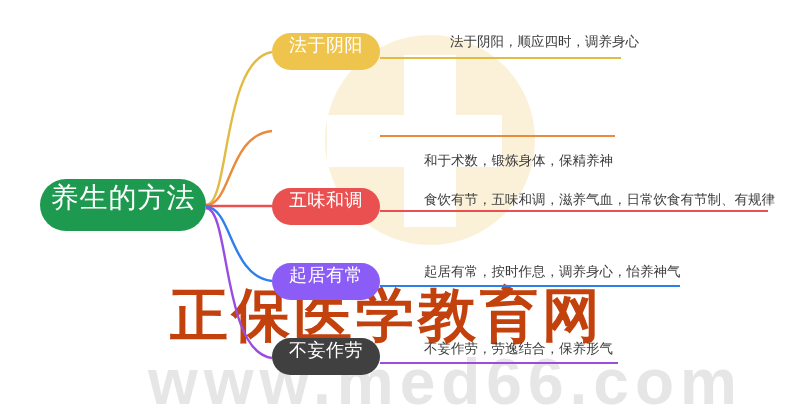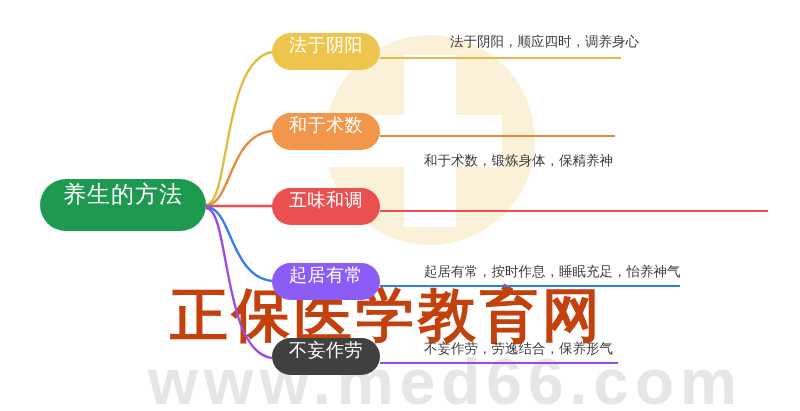--- a/index.html
+++ b/index.html
@@ -90,21 +90,21 @@
     font-weight: normal;
     box-sizing: border-box;
     white-space: nowrap;
   }
   .root-node {
     left: 40px;
     top: 179px;
     width: 166px;
     height: 52px;
     border-radius: 26px;
-    font-size: 23px;
+    font-size: 28px;
     letter-spacing: 1px;
   }
   .branch-node {
     width: 108px;
     height: 37px;
     border-radius: 19px;
     font-size: 18px;
     letter-spacing: 0.5px;
     left: 272px;
   }
@@ -159,31 +159,29 @@
     <line x1="380" y1="363" x2="618" y2="363" stroke="#9b4ce0" stroke-width="2"></line>
   </svg>
 
   <div class="node root-node" style="background:#1e9a50">
     <span>养生的方法</span>
   </div>
 
   <div class="node branch-node b0" style="background:#efc44c">
     <span>法于阴阳</span>
   </div>
-  <div class="node branch-node b1" style="background:#f1964a">
-    <span>和于术数</span>
-  </div>
   <div class="node branch-node b2" style="background:#e9504f">
     <span>五味和调</span>
   </div>
   <div class="node branch-node b3" style="background:#8b5cf6">
     <span>起居有常</span>
   </div>
   <div class="node branch-node b4" style="background:#404040">
     <span>不妄作劳</span>
   </div>
 
   <div class="leaf-text t0">法于阴阳，顺应四时，调养身心</div>
   <div class="leaf-text t1">和于术数，锻炼身体，保精养神</div>
-  <div class="leaf-text t3">起居有常，按时作息，睡眠充足，怡养神气</div>
+  <div class="leaf-text t2">食饮有节，五味和调，滋养气血，日常饮食有节制、有规律</div>
+  <div class="leaf-text t3">起居有常，按时作息，调养身心，怡养神气</div>
   <div class="leaf-text t4">不妄作劳，劳逸结合，保养形气</div>
 
 </div>
 
 </body></html>

